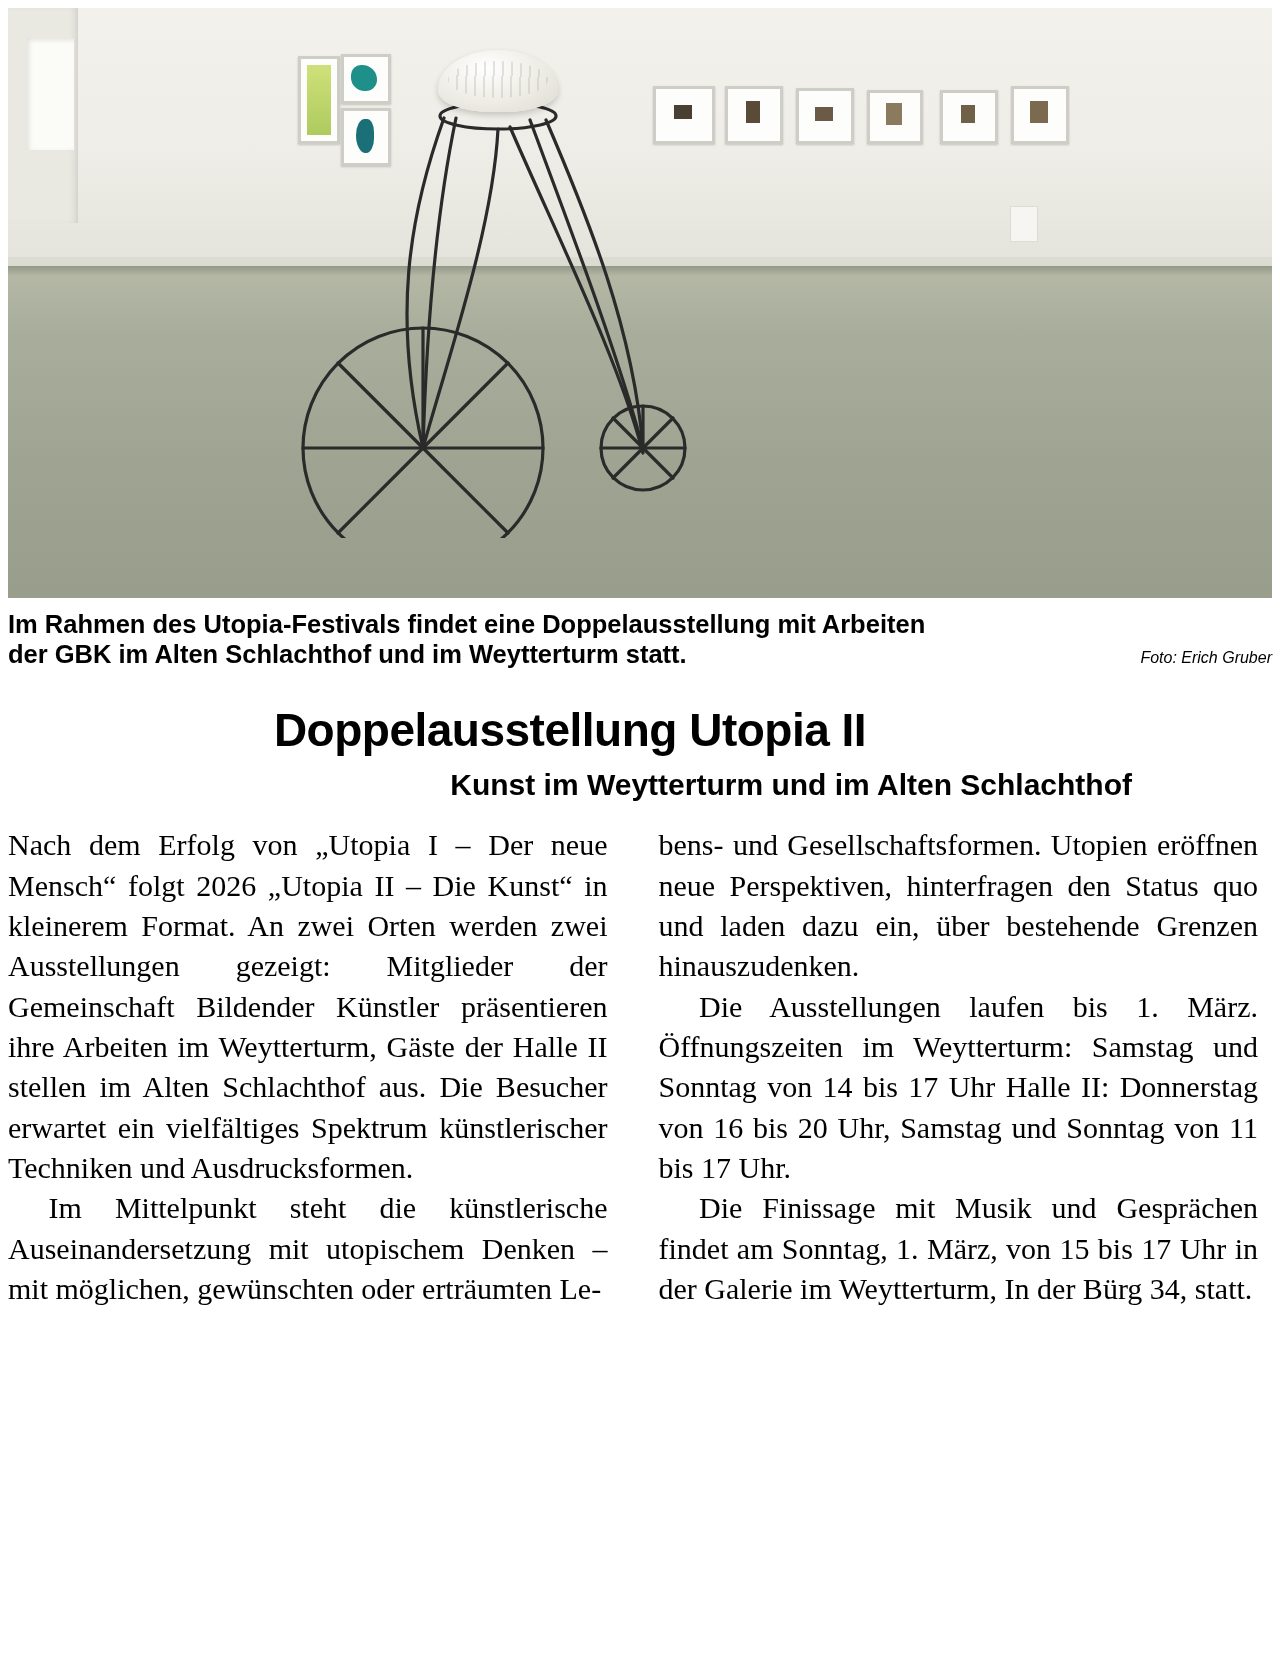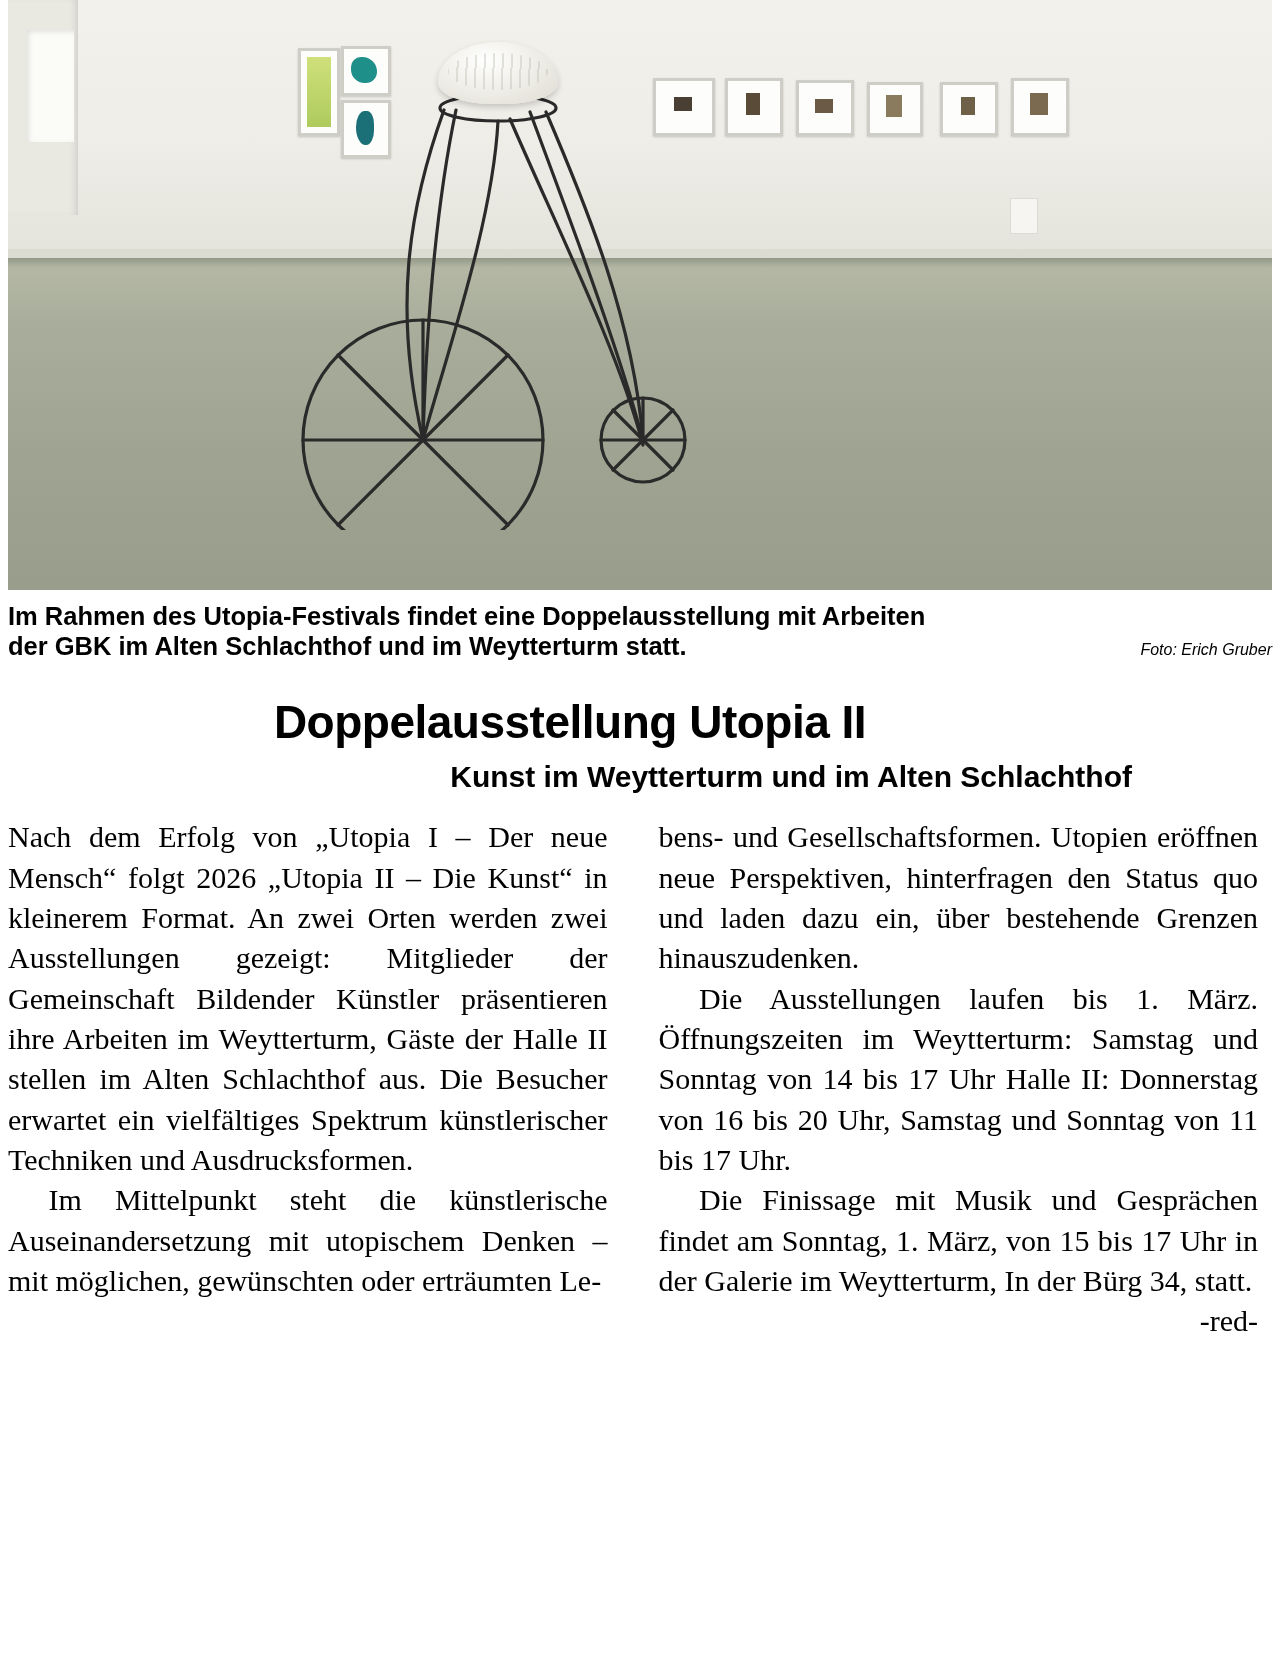--- a/index.html
+++ b/index.html
@@ -12,21 +12,21 @@
     height: 1654px;
     font-family: "Liberation Serif", serif;
     color: #000000;
     overflow: hidden;
   }
   .page {
     position: relative;
     width: 1140px;
     height: 1654px;
     box-sizing: border-box;
-    padding: 0 8px;
+    padding: 8px 8px;
   }
 
   
   .photo-wrap {
     position: relative;
     width: 1264px;
     height: 590px;
     margin: 0 auto;
     overflow: hidden;
     background: #b9bdb0;
@@ -281,20 +281,16 @@
 
   <div class="body-cols">
     <div class="col">
       <p>Nach dem Erfolg von „Utopia I – Der neue Mensch“ folgt 2026 „Utopia II – Die Kunst“ in kleinerem Format. An zwei Orten werden zwei Ausstellungen gezeigt: Mitglieder der Gemeinschaft Bildender Künstler präsentieren ihre Arbeiten im Weytterturm, Gäste der Halle II stellen im Alten Schlachthof aus. Die Besucher erwartet ein vielfältiges Spektrum künstlerischer Techniken und Ausdrucksformen.</p>
       <p class="indent">Im Mittelpunkt steht die künstlerische Auseinandersetzung mit utopischem Denken – mit möglichen, gewünschten oder erträumten Le-</p>
     </div>
     <div class="col">
       <p>bens- und Gesellschaftsformen. Utopien eröffnen neue Perspektiven, hinterfragen den Status quo und laden dazu ein, über bestehende Grenzen hinauszudenken.</p>
       <p class="indent">Die Ausstellungen laufen bis 1. März. Öffnungszeiten im Weytterturm: Samstag und Sonntag von 14 bis 17 Uhr Halle II: Donnerstag von 16 bis 20 Uhr, Samstag und Sonntag von 11 bis 17 Uhr.</p>
       <p class="indent">Die Finissage mit Musik und Gesprächen findet am Sonntag, 1. März, von 15 bis 17 Uhr in der Galerie im Weytterturm, In der Bürg 34, statt.</p>
-      <div class="signoff-line">
-        <span></span>
-        <span>-red-</span>
-      </div>
     </div>
   </div>
 
 </div>
 
 </body></html>

